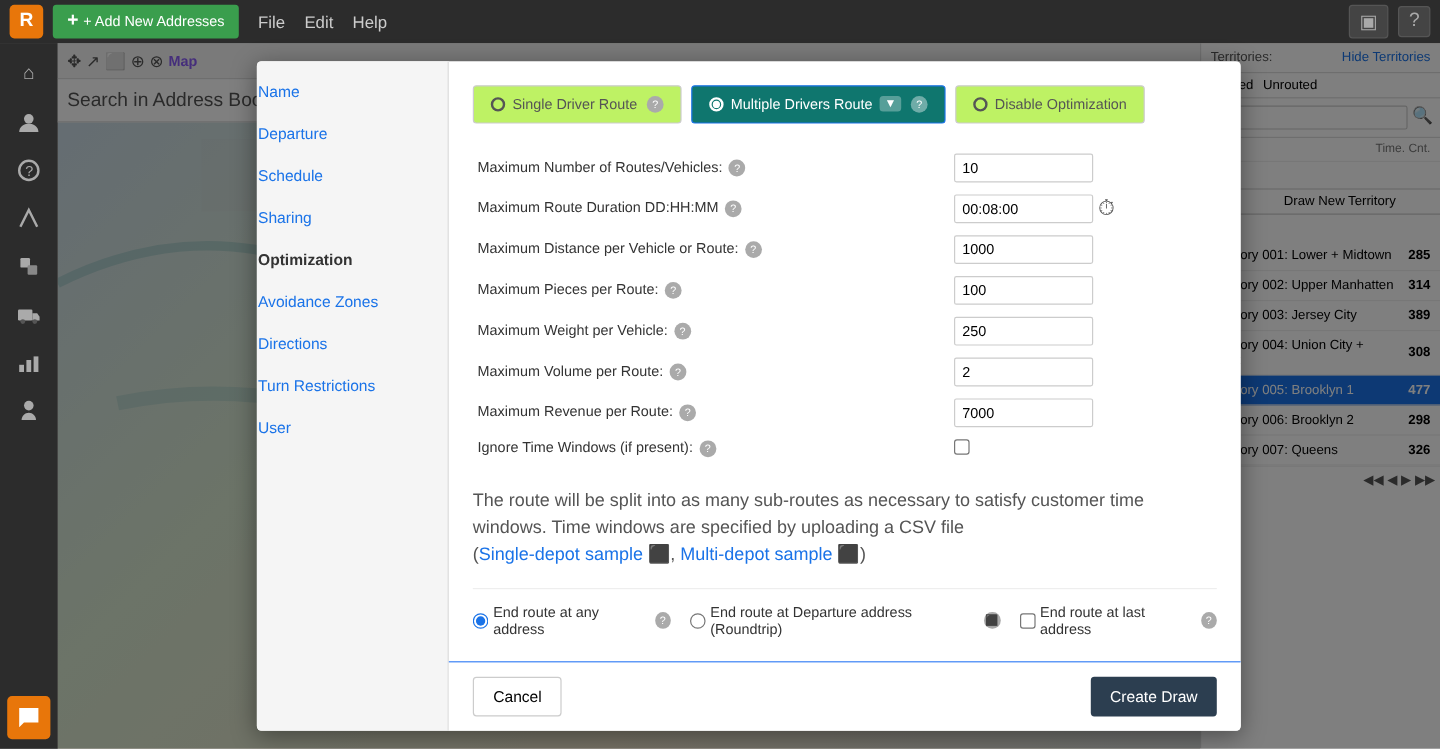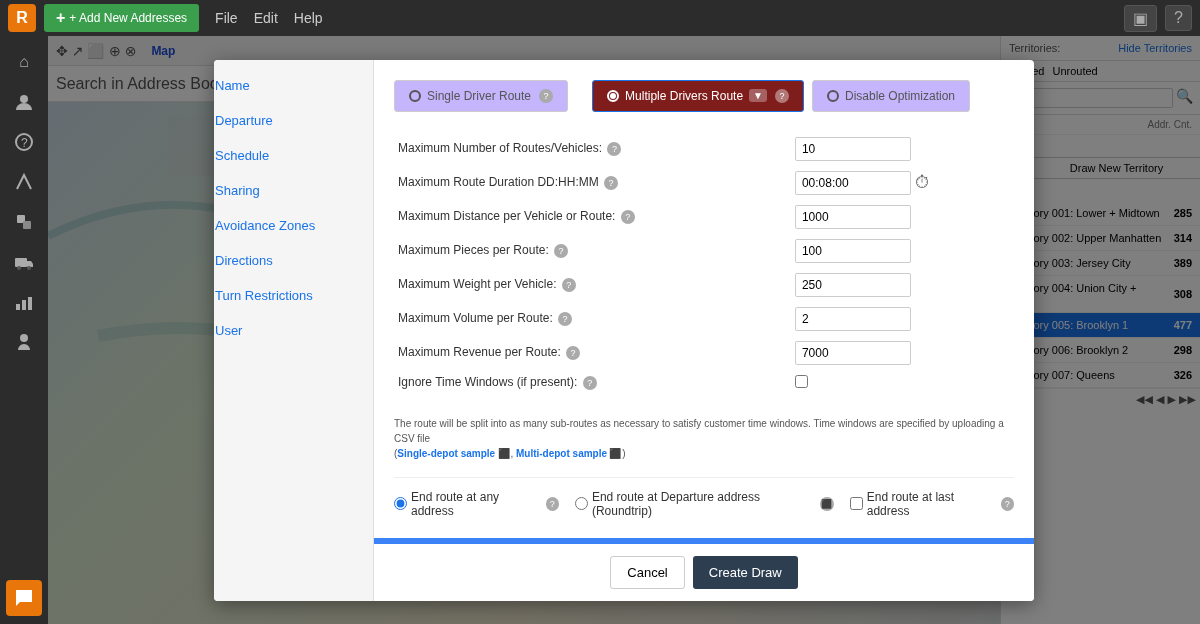--- a/index.html
+++ b/index.html
@@ -129,21 +129,21 @@
       position: absolute;
       top: 0; left: 0;
       height: 30px;
       background: #f5f5f5;
       border-bottom: 1px solid #ddd;
       display: flex; align-items: center; padding: 0 8px; gap: 4px;
       right: 200px;
       z-index: 5;
     }
     .map-toolbar-icon { font-size: 14px; color: #555; cursor: pointer; }
-    .map-label { font-size: 12px; color: #1d4ed8; margin-left: 11px; font-weight: bold; }
+    .map-label { font-size: 12px; color: #8b5cf6; margin-left: 0; font-weight: bold; }
 
     
     .addr-search {
       position: absolute;
       top: 30px; left: 0;
       right: 200px;
       height: 36px;
       background: white;
       border-bottom: 1px solid #ddd;
       display: flex; align-items: center; padding: 0 8px;
@@ -205,27 +205,26 @@
       align-items: center;
     }
     .route-tab {
       display: flex; align-items: center; gap: 6px;
       padding: 8px 14px;
       border: 1px solid #ccc;
       border-radius: 3px;
       cursor: pointer;
       font-size: 12px;
       color: #555;
-      background: #c4b5fd;
+      background: #bef264;
     }
     .route-tab.active {
-      background: #7f1d1d;
+      background: #0f766e;
       color: white;
       border-color: #1a73e8;
-      margin-left: 16px;
     }
     .radio-dot {
       width: 12px; height: 12px;
       border-radius: 50%;
       border: 2px solid currentColor;
       display: inline-block;
       position: relative;
     }
     .route-tab.active .radio-dot::after {
       content: '';
@@ -246,47 +245,47 @@
       border-radius: 2px;
       padding: 4px 6px;
       font-size: 12px;
       width: 116px;
     }
     .time-input-row { display: flex; align-items: center; gap: 4px; }
     .clock-icon { font-size: 18px; color: #555; cursor: pointer; }
 
     
     .note-text {
-      font-size: 10px;
+      font-size: 15px;
       color: #555;
       margin-top: 20px;
       line-height: 1.5;
     }
-    .note-link { color: #1a73e8; text-decoration: none; font-weight: bold; }
+    .note-link { color: #1a73e8; text-decoration: none; }
 
     
     .route-end-options {
       display: flex;
       gap: 16px;
       align-items: center;
       margin-top: 16px;
       padding-top: 12px;
       border-top: 1px solid #eee;
       font-size: 12px;
     }
     .route-end-option { display: flex; align-items: center; gap: 4px; cursor: pointer; color: #333; }
     .route-end-option input[type=radio] { accent-color: #1a73e8; }
 
     
     .modal-footer {
       display: flex;
-      justify-content: center;
+      justify-content: space-between;
       gap: 8px;
       padding: 12px 20px;
-      border-top: 6px solid #3b82f6;
+      border-top: 1px solid #3b82f6;
       background: white;
     }
 
     
     .btn-cancel {
       padding: 8px 16px;
       border: 1px solid #ccc;
       background: white;
       border-radius: 3px;
       cursor: pointer;
@@ -425,21 +424,21 @@
     <div style="padding:4px 8px;border-bottom:1px solid #ddd;font-size:11px;display:flex;gap:8px;align-items:center;">
       <span>Routed</span>
       <span>Unrouted</span>
     </div>
     <div class="right-panel-search">
       <input type="text" style="flex: 1 1 0%; border: 1px solid rgb(204, 204, 204); padding: 3px; border-radius: 2px; font-size: 11px;">
       <span style="cursor:pointer;font-size:14px;color:#555;">🔍</span>
     </div>
     <div style="padding:4px 8px;font-size:10px;color:#777;border-bottom:1px solid #eee;display:flex;justify-content:space-between;">
       <span></span>
-      <span>Addr. Cnt.</span>
+      <span>Time. Cnt.</span>
     </div>
     <button class="draw-btn" style="width:calc(100% - 12px);margin:22px;">Draw New Territory</button>
     <div class="territory-list">
       <div class="territory-item">
         <span class="territory-name">Territory 001: Lower + Midtown</span>
         <span class="territory-count">285</span>
       </div>
       <div class="territory-item">
         <span class="territory-name">Territory 002: Upper Manhatten</span>
         <span class="territory-count">314</span>
@@ -469,20 +468,21 @@
   </div>
 
   <div class="modal-overlay">
     <div class="modal">
 
       <div class="modal-sidebar">
         <div class="modal-nav-item">Name</div>
         <div class="modal-nav-item">Departure</div>
         <div class="modal-nav-item">Schedule</div>
         <div class="modal-nav-item">Sharing</div>
+        <div class="modal-nav-item" style="font-weight:bold;color:#333;">Optimization</div>
         <div class="modal-nav-item">Avoidance Zones</div>
         <div class="modal-nav-item">Directions</div>
         <div class="modal-nav-item">Turn Restrictions</div>
         <div class="modal-nav-item">User</div>
       </div>
 
       <div style="flex:1;display:flex;flex-direction:column;">
         <div class="modal-content">
 
           <div class="route-tabs">

